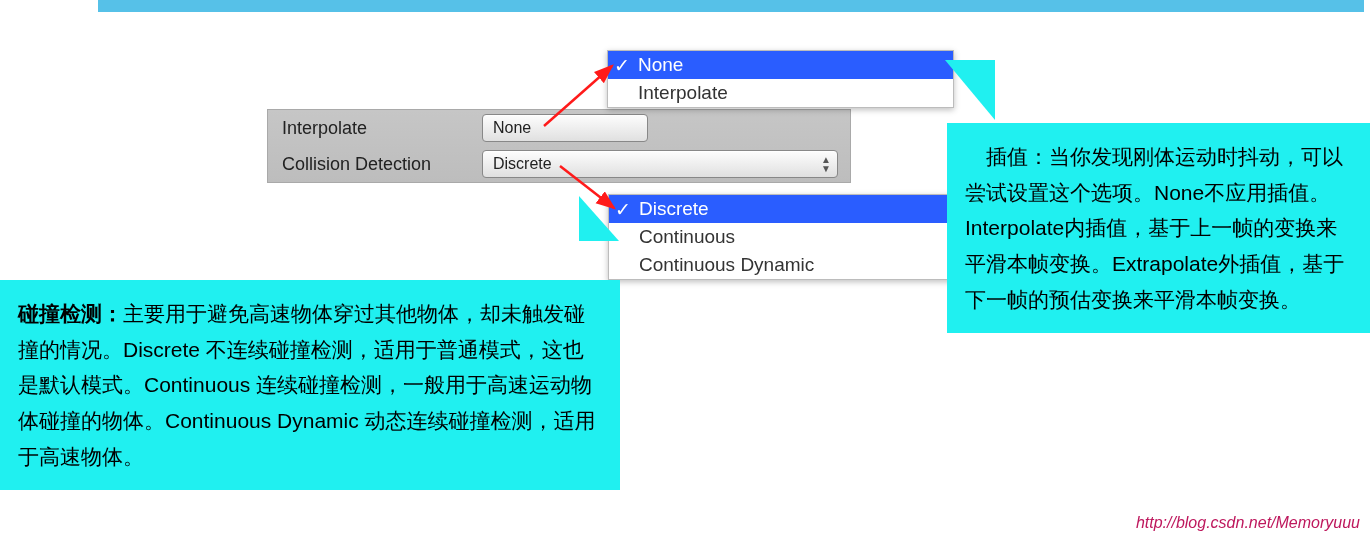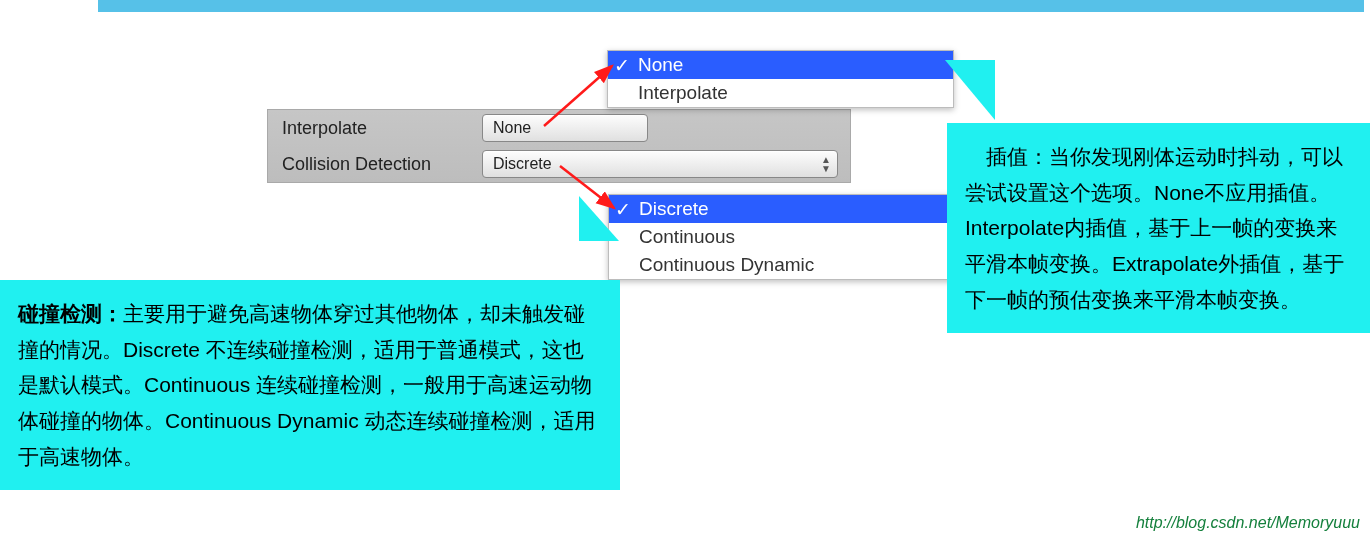--- a/index.html
+++ b/index.html
@@ -16,21 +16,21 @@
   .menu .mi.sel .ck{position:absolute;left:6px;color:#fff;}
   .menu1{top:50px;left:607px;width:345px;}
   .menu2{top:194px;left:608px;width:345px;}
   .callout{position:absolute;background:#20f0f0;border:2px solid #20f0f0;padding:14px 16px;color:#000;font-size:21px;line-height:1.7;}
   .callout-left{top:240px;left:0;width:584px;margin-top:40px;}
   .callout-right{top:123px;left:947px;width:390px;}
   .callout .bold{font-weight:700;}
   .tail{position:absolute;width:0;height:0;}
   .tail-right{top:60px;right:375px;border-top:0 solid transparent;border-bottom:60px solid transparent;border-right:50px solid #20f0f0;}
   .tail-left{top:196px;left:579px;border-top:45px solid transparent;border-bottom:0 solid transparent;border-left:40px solid #20f0f0;}
-  .watermark{position:absolute;right:10px;bottom:6px;color:#15803d;font-size:16px;font-style:italic;}
+  .watermark{position:absolute;right:10px;bottom:6px;color:#be185d;font-size:16px;font-style:italic;}
   svg.arrows{position:absolute;top:0;left:0;pointer-events:none;}
 </style>
 </head>
 <body>
 <div class="stage">
 
 <div class="topbar"></div>
 
 <div class="inspector">
   <div class="row">

